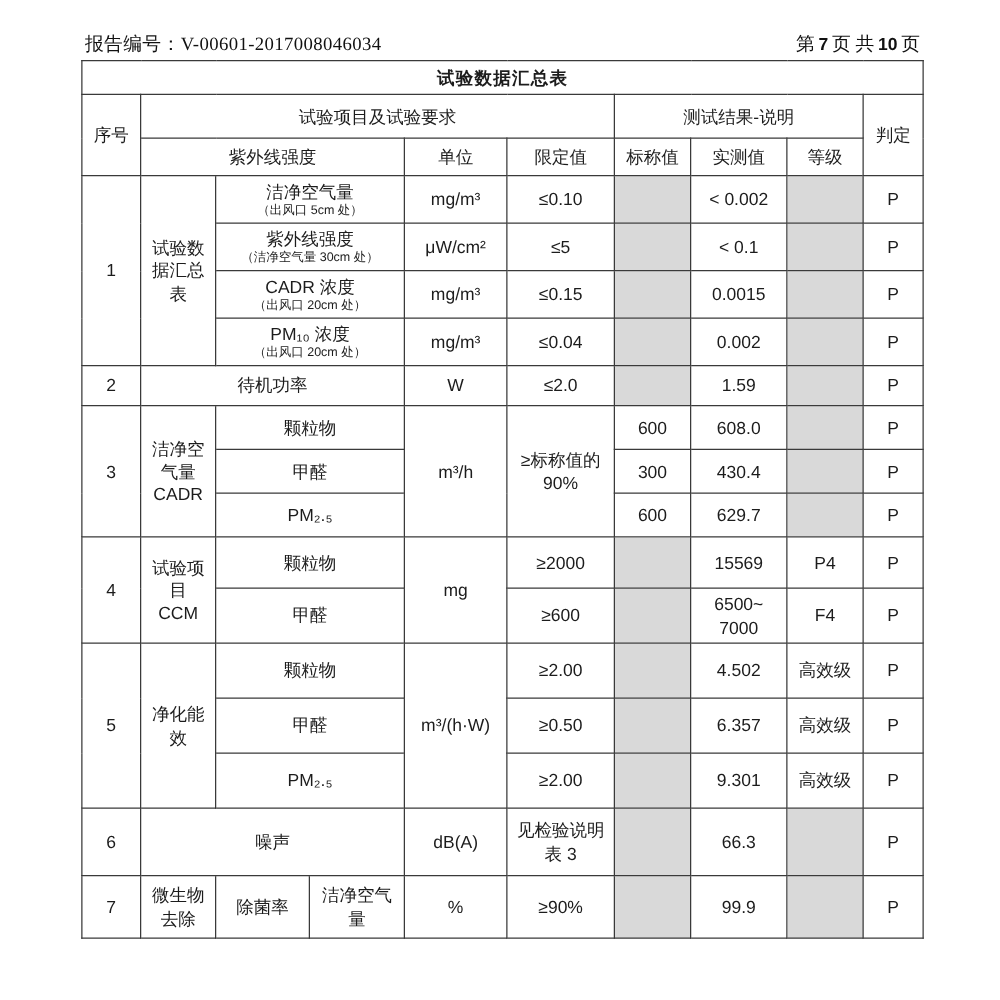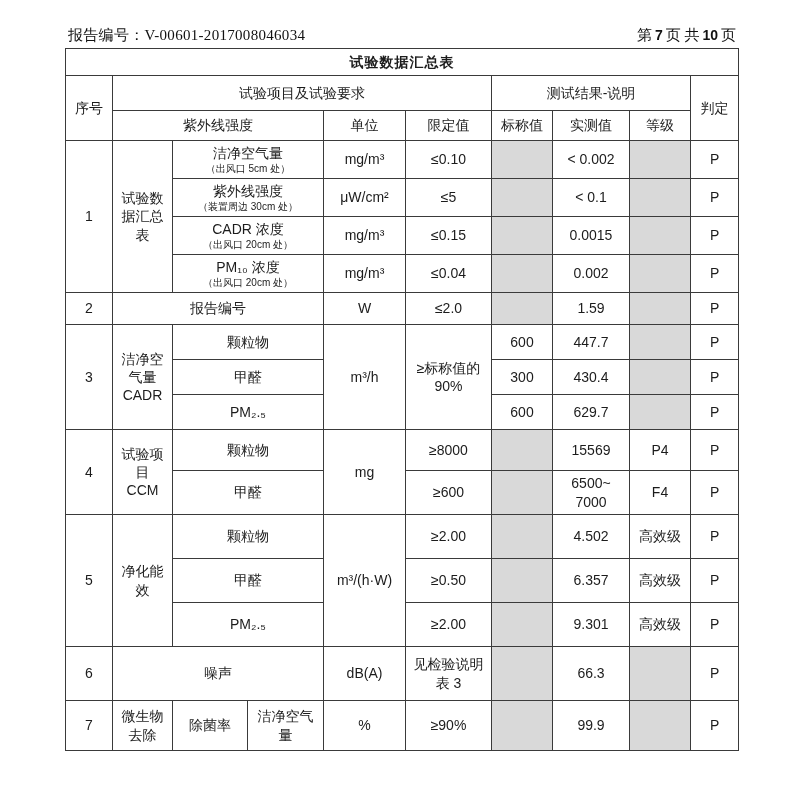--- a/index.html
+++ b/index.html
@@ -87,21 +87,21 @@
     <td rowspan="4">试验数据汇总表</td>
     <td colspan="2"><div>洁净空气量</div><div class="item-note">（出风口 5cm 处）</div></td>
     <td>mg/m³</td>
     <td>≤0.10</td>
     <td class="shaded"></td>
     <td>&lt; 0.002</td>
     <td class="shaded"></td>
     <td>P</td>
   </tr>
   <tr class="h-r1">
-    <td colspan="2"><div>紫外线强度</div><div class="item-note">（装置周边 30cm 处）</div></td>
+    <td colspan="2"><div>紫外线强度</div><div class="item-note">（洁净空气量 30cm 处）</div></td>
     <td>μW/cm²</td>
     <td>≤5</td>
     <td class="shaded"></td>
     <td>&lt; 0.1</td>
     <td class="shaded"></td>
     <td>P</td>
   </tr>
   <tr class="h-r1">
     <td colspan="2"><div>CADR 浓度</div><div class="item-note">（出风口 20cm 处）</div></td>
     <td>mg/m³</td>
@@ -116,39 +116,39 @@
     <td>mg/m³</td>
     <td>≤0.04</td>
     <td class="shaded"></td>
     <td>0.002</td>
     <td class="shaded"></td>
     <td>P</td>
   </tr>
 
   <tr class="h-r2">
     <td>2</td>
-    <td colspan="3">报告编号</td>
+    <td colspan="3">待机功率</td>
     <td>W</td>
     <td>≤2.0</td>
     <td class="shaded"></td>
     <td>1.59</td>
     <td class="shaded"></td>
     <td>P</td>
   </tr>
 
   <tr class="h-r3">
     <td rowspan="3">3</td>
     <td rowspan="3">洁净空气量
 CADR</td>
     <td colspan="2">颗粒物</td>
     <td rowspan="3">m³/h</td>
     <td rowspan="3">≥标称值的
 90%</td>
     <td>600</td>
-    <td>447.7</td>
+    <td>608.0</td>
     <td class="shaded"></td>
     <td>P</td>
   </tr>
   <tr class="h-r3">
     <td colspan="2">甲醛</td>
     <td>300</td>
     <td>430.4</td>
     <td class="shaded"></td>
     <td>P</td>
   </tr>
@@ -159,21 +159,21 @@
     <td class="shaded"></td>
     <td>P</td>
   </tr>
 
   <tr class="h-r4a">
     <td rowspan="2">4</td>
     <td rowspan="2">试验项目
 CCM</td>
     <td colspan="2">颗粒物</td>
     <td rowspan="2">mg</td>
-    <td>≥8000</td>
+    <td>≥2000</td>
     <td class="shaded"></td>
     <td>15569</td>
     <td>P4</td>
     <td>P</td>
   </tr>
   <tr class="h-r4b">
     <td colspan="2">甲醛</td>
     <td>≥600</td>
     <td class="shaded"></td>
     <td>6500~

